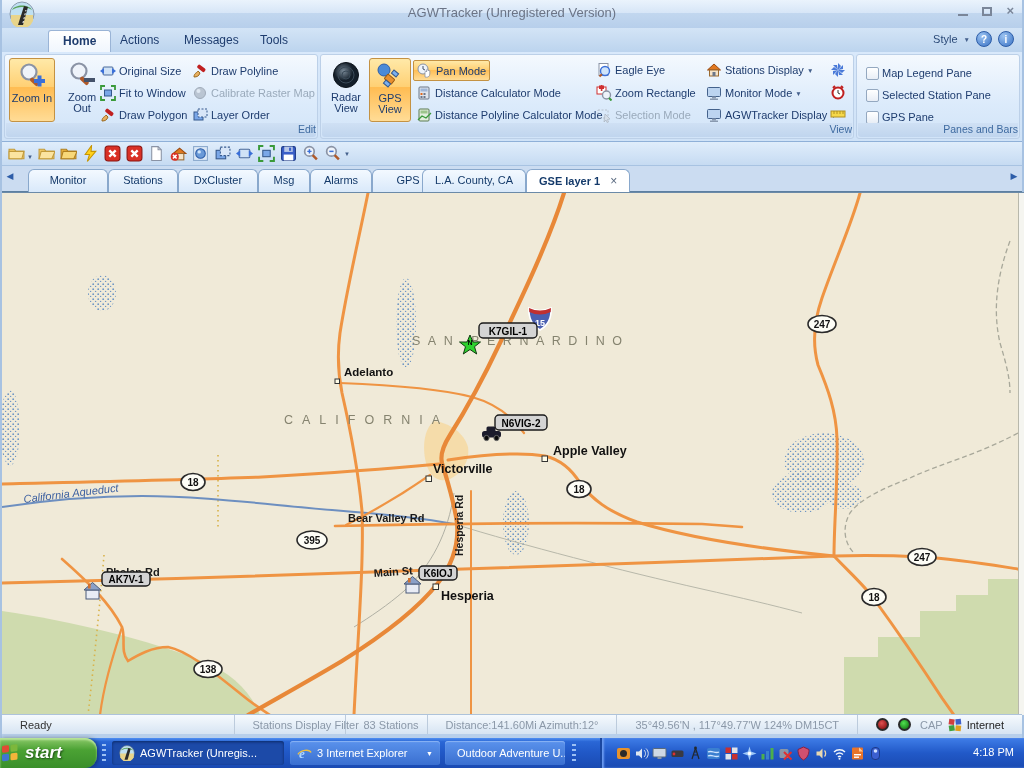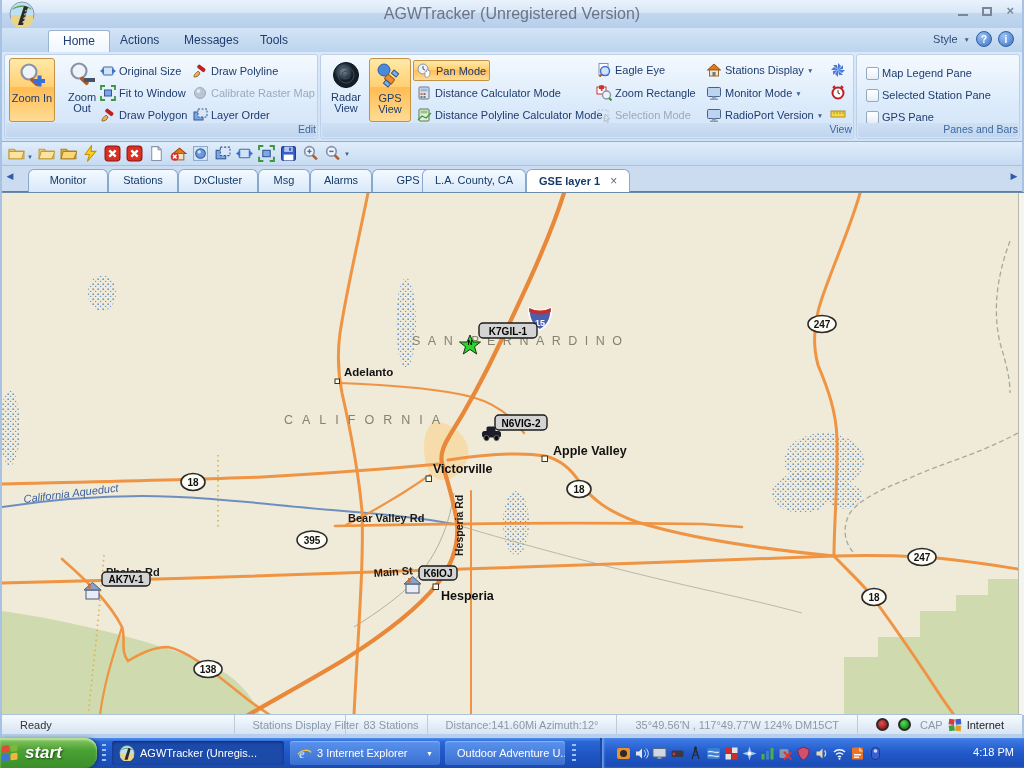--- a/index.html
+++ b/index.html
@@ -4,31 +4,31 @@
 <style>
   * { margin:0; padding:0; box-sizing:border-box; }
   html,body { width:1024px; height:768px; overflow:hidden; font-family:"Liberation Sans",sans-serif; }
   .screen { position:relative; width:1024px; height:768px; background:#3a6ea5; }
   .window { position:absolute; left:0; top:0; width:1024px; height:738px; background:#d5e5f7;
             border-left:2px solid #a7c2e2; border-right:2px solid #a7c2e2; }
   
   .titlebar { position:absolute; left:0; top:0; width:100%; height:28px;
     background:linear-gradient(#eaf3fc,#d7e6f7 45%,#c2d7ef 46%,#b7cfeb); }
   .applogo { position:absolute; left:7px; top:1px; width:26px; height:26px; }
-  .title { position:absolute; left:0; top:5px; width:100%; text-align:center; font-size:16px; color:#6b7486; }
+  .title { position:absolute; left:0; top:5px; width:100%; text-align:center; font-size:13px; color:#6b7486; }
   .capbtns { position:absolute; right:8px; top:4px; display:flex; gap:14px; align-items:center; }
   .capbtn { color:#7a8699; font-size:13px; font-weight:bold; line-height:14px; cursor:default; }
   .minbtn { width:10px; height:10px; border-bottom:2px solid #7a8699; }
   .maxbtn { width:10px; height:9px; border:2px solid #7a8699; }
   
   .rtabs { position:absolute; left:0; top:28px; width:100%; height:24px;
     background:linear-gradient(#d3e4f6,#bcd4ee); }
   .rtab { position:absolute; top:2px; height:22px; padding:3px 14px 0; font-size:12px; color:#1e3c6e; }
   .rtab.active { background:linear-gradient(#ffffff,#f0f6fd); border:1px solid #9ab4d6; border-bottom:none;
-    border-radius:3px 3px 0 0; font-weight:normal; }
+    border-radius:3px 3px 0 0; font-weight:bold; }
   .rtabs-right { position:absolute; right:8px; top:3px; display:flex; align-items:center; gap:6px;
     font-size:11px; color:#2b4a78; }
   .helpball { width:16px; height:16px; border-radius:50%; color:#fff; font-size:10px; font-weight:bold;
     text-align:center; line-height:16px; background:radial-gradient(circle at 35% 30%,#9cc4f2,#3a72c4); border:1px solid #2d5da8; }
   .ddc { font-size:6.5px; color:#44608c; }
   
   .ribbon { position:absolute; left:0; top:52px; width:100%; height:90px;
     background:linear-gradient(#d9e9fb,#cfe2f7); border-bottom:1px solid #8fb0d8; }
   .rgroup { position:absolute; top:2px; height:85px; border:1px solid #bcd0e8; border-radius:3px;
     background:linear-gradient(#f4f9fe,#dcebfb 58%,#d2e4f8); }
@@ -288,21 +288,21 @@
         </svg>
             <span>Monitor Mode</span>
             <span class="ddc">▼</span>
       </div>
       <div class="rb" style="left:382px;top:50px">
         <svg class="ic" viewBox="0 0 16 16">
           <rect x="1.5" y="2.5" width="13" height="9" rx="1" fill="#bcd4f0" stroke="#44628c"></rect>
           <rect x="6" y="11.5" width="4" height="2" fill="#8a9ab0"></rect>
               <rect x="4" y="13.5" width="8" height="1.5" fill="#8a9ab0"></rect>
         </svg>
-            <span>RadioPort Version</span>
+            <span>AGWTracker Display</span>
             <span class="ddc">▼</span>
       </div>
       <div class="rb" style="left:506px;top:5px;width:24px">
         <svg class="ic" viewBox="0 0 16 16">
           <g fill="#4a7ad8">
                 <polygon points="8,8 8,1 11,4"></polygon>
                 <polygon points="8,8 15,8 12,11"></polygon>
                 <polygon points="8,8 8,15 5,12"></polygon>
                 <polygon points="8,8 1,8 4,5"></polygon>
           <polygon points="8,8 3,3 7,3"></polygon>

